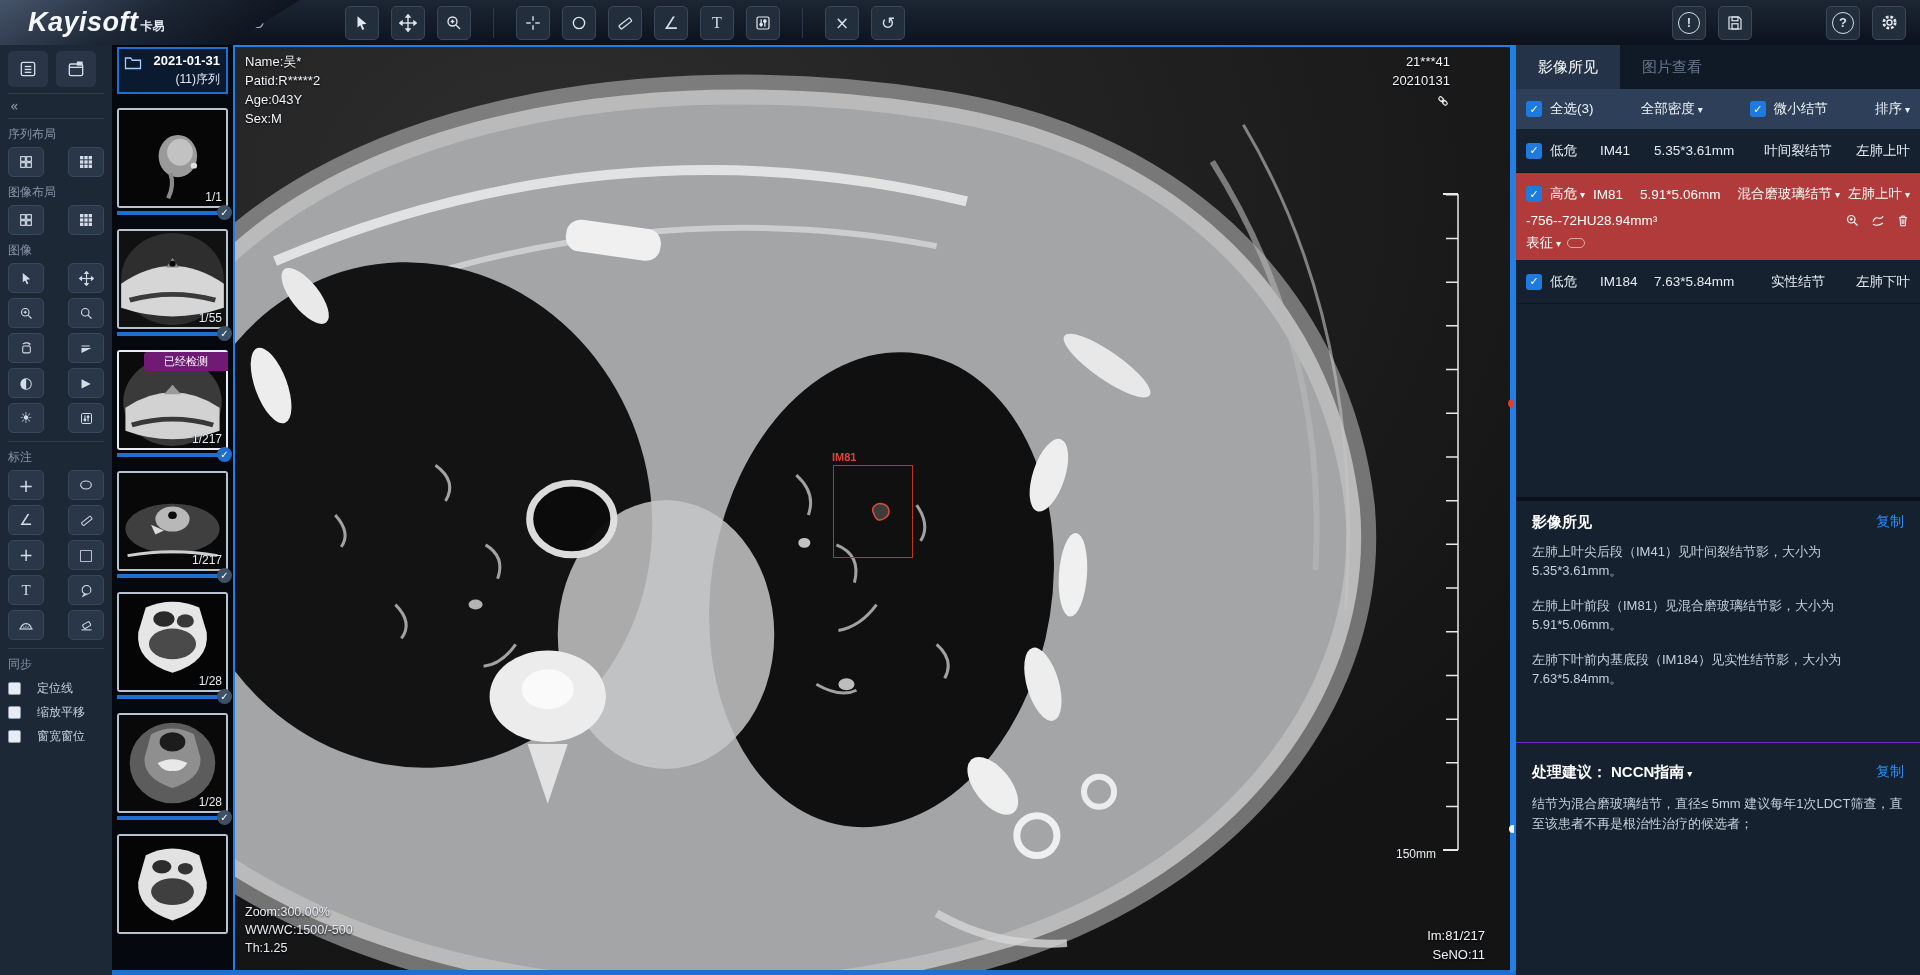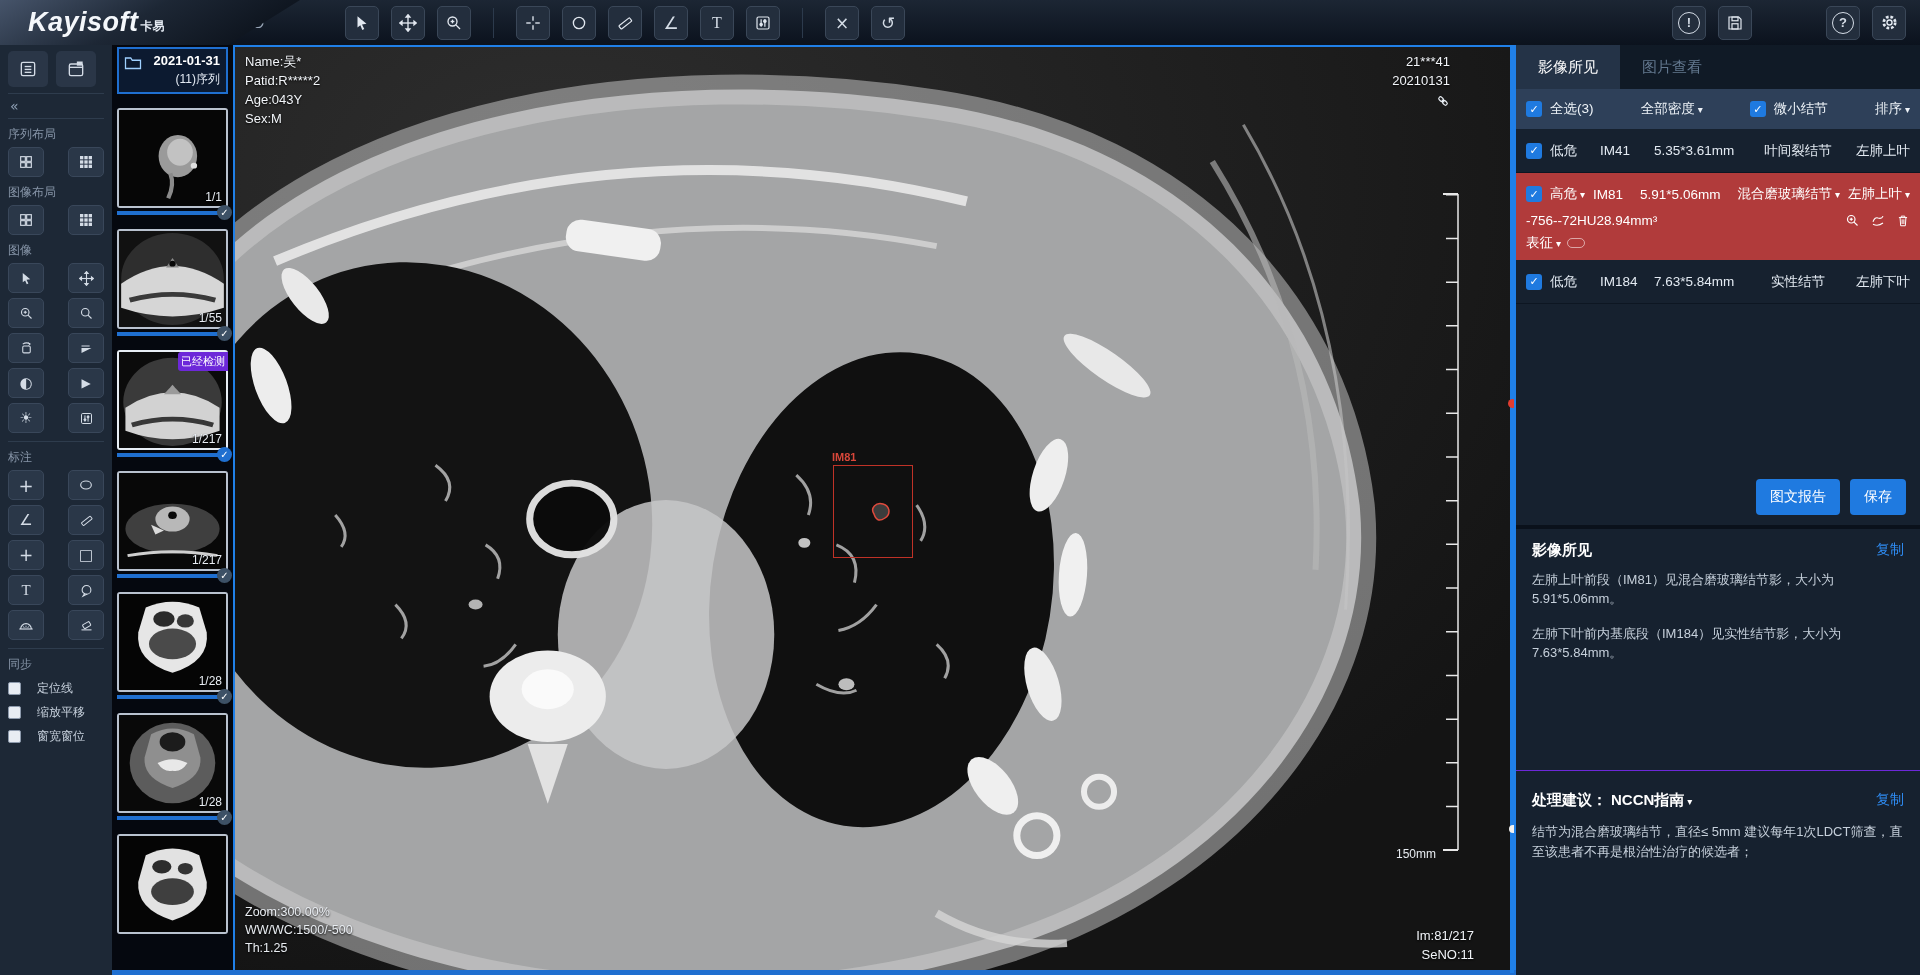--- a/index.html
+++ b/index.html
@@ -48,31 +48,31 @@
   .study-date { color:#fff; font-size:13px; font-weight:bold; text-align:right; }
   .study-series { color:#e3eaf3; font-size:12px; text-align:right; margin-top:3px; }
   .folder-ic { position:absolute; left:5px; top:6px; }
   .thumb { margin-top:14px; position:relative; }
   .thumb-img { height:100px; border:2px solid #b9c2cf; border-radius:3px; position:relative; overflow:hidden; background:#000; }
   .thumb-ct { width:100%; height:100%; }
   .thumb-counter { position:absolute; right:4px; bottom:2px; color:#e8edf3; font-size:12px; text-shadow:0 1px 2px #000; }
   .thumb-bar { height:4px; background:#1f6fd0; margin-top:3px; position:relative; }
   .thumb-check { position:absolute; right:-4px; top:-6px; width:15px; height:15px; border-radius:50%;
     background:#3d5166; color:#fff; font-size:10px; display:flex; align-items:center; justify-content:center; }
-  .detect-badge { position:absolute; right:0; top:2px; background:#6d28d9; color:#fff; font-size:11px;
-    padding:2px 3px; border-radius:3px 0 0 3px; z-index:2; }
+  .detect-badge { position:absolute; right:0; top:2px; background:#701a75; color:#fff; font-size:11px;
+    padding:2px 20px; border-radius:3px 0 0 3px; z-index:2; }
 
   
   .viewer { flex:1; position:relative; border:2px solid #2080e8; background:#000; overflow:hidden; }
   .ct { position:absolute; inset:0; width:100%; height:100%; }
   .ovl { position:absolute; color:#f2f5f9; font-size:13px; text-shadow:0 1px 2px rgba(0,0,0,.9); line-height:1.45; z-index:3; }
   .ovl.tl { left:10px; top:6px; }
   .ovl.tr { right:64px; top:6px; text-align:right; }
   .ovl.bl { left:10px; bottom:16px; color:#e9edf2; font-size:12.5px; }
-  .ovl.br { right:40px; bottom:8px; text-align:right; }
+  .ovl.br { right:29px; bottom:8px; text-align:right; }
   .link-ic { display:inline-block; margin-top:3px; }
   .ruler { position:absolute; right:50px; top:145px; width:26px; height:660px; z-index:2; }
   .ruler-label { position:absolute; right:78px; top:800px; color:#e9edf2; font-size:12px; z-index:2; }
   .roi { position:absolute; left:598px; top:418px; width:80px; height:93px; border:1.5px solid #c03227; z-index:4; }
   .roi-label { position:absolute; left:-2px; top:-15px; color:#d8473a; font-size:11px; font-weight:bold; }
   .vscroll { position:absolute; right:0; top:0; bottom:0; width:4px; background:#2080e8; z-index:6; }
   .vs-red { position:absolute; right:-3px; top:352px; width:9px; height:9px; border-radius:50%; background:#e03c30; z-index:7; }
   .vs-white { position:absolute; right:-3px; top:778px; width:8px; height:8px; border-radius:50%; background:#f2f2f2; z-index:7; }
 
   
@@ -790,30 +790,27 @@
           </span>
         <span class="c-risk">低危</span>
         <span class="c-id">IM184</span>
         <span class="c-size">7.63*5.84mm</span>
         <span class="c-type">实性结节</span>
         <span class="c-loc">左肺下叶</span>
       </div>
 
       <div class="rp-spacer"></div>
 
-      <div class="rp-actions">
-        <button class="btn">图文报告</button>
-        <button class="btn">保存</button>
-      </div>
 
       <div class="rp-findings">
         <div class="sec-head">
           <span class="sec-title">影像所见</span>
           <span class="copy-link">复制</span>
         </div>
+        <p class="finding-p">左肺上叶尖后段（IM41）见叶间裂结节影，大小为5.35*3.61mm。</p>
         <p class="finding-p">左肺上叶前段（IM81）见混合磨玻璃结节影，大小为5.91*5.06mm。</p>
         <p class="finding-p">左肺下叶前内基底段（IM184）见实性结节影，大小为7.63*5.84mm。</p>
       </div>
 
       <div class="rp-advice">
         <div class="sec-head">
           <span class="adv-title">
             <span>处理建议：</span>
             <span class="adv-guide caret">NCCN指南</span>
           </span>

